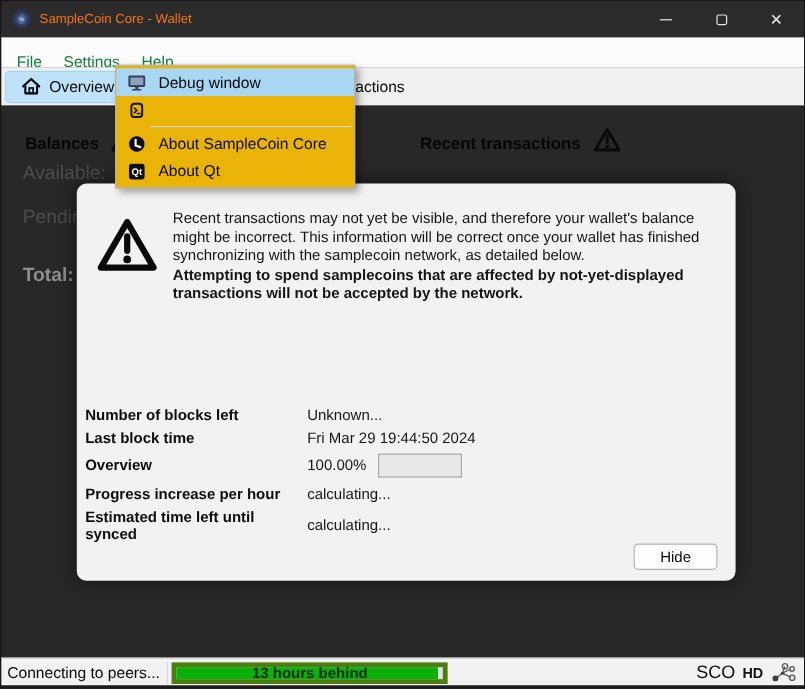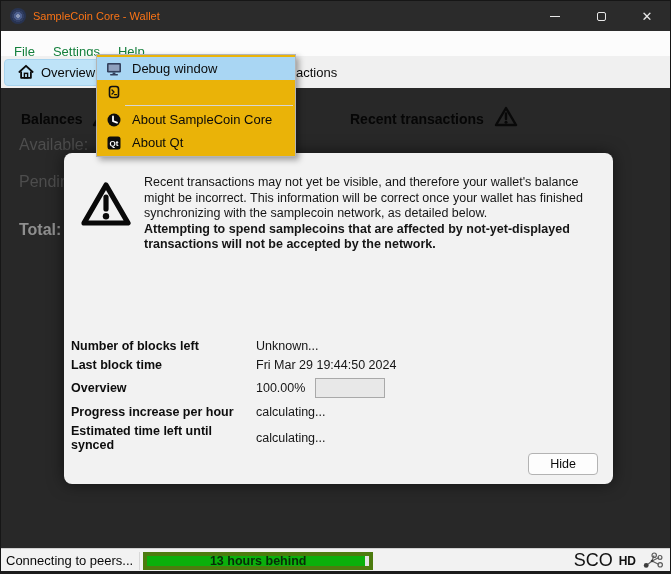--- a/index.html
+++ b/index.html
@@ -70,21 +70,21 @@
   .statusbar { height:24px; background:#f2f2f2; border-top:1px solid #cfcfcf;
     display:flex; align-items:center; position:relative; }
   .sb-left { font-size:13px; color:#0a0a0a; padding:0 6px 0 5px; }
   .sb-sep { width:1px; height:18px; background:#d8d8d8; }
   .sb-progress { position:relative; width:230px; height:18px; margin-left:3px;
     border:4px solid #4d7c0f; background:#e2e2e2; }
   .sb-progress .fill { height:100%; background:#0bb00b; }
   .sb-progress .plabel { position:absolute; inset:0; display:flex; align-items:center; justify-content:center;
     font-size:12.5px; font-weight:600; color:#082c08; }
   .sb-right { position:absolute; right:6px; display:flex; align-items:center; gap:6px; }
-  .sb-unit { font-size:18px; color:#111; }
+  .sb-unit { font-size:15px; color:#111; }
   .sb-hd { font-size:12px; font-weight:bold; color:#111; }
 
   svg { display:block; }
 </style>
 </head>
 <body>
 
 <div class="window">
 
   <div class="titlebar">

